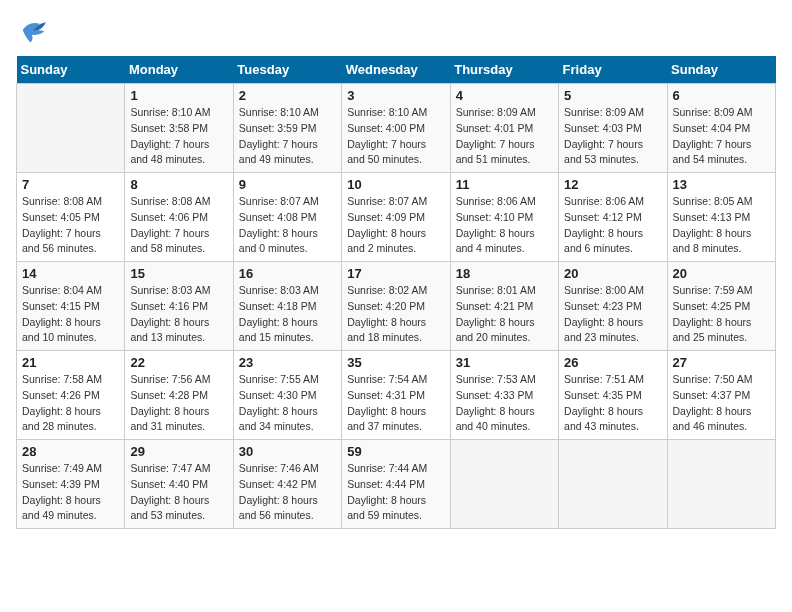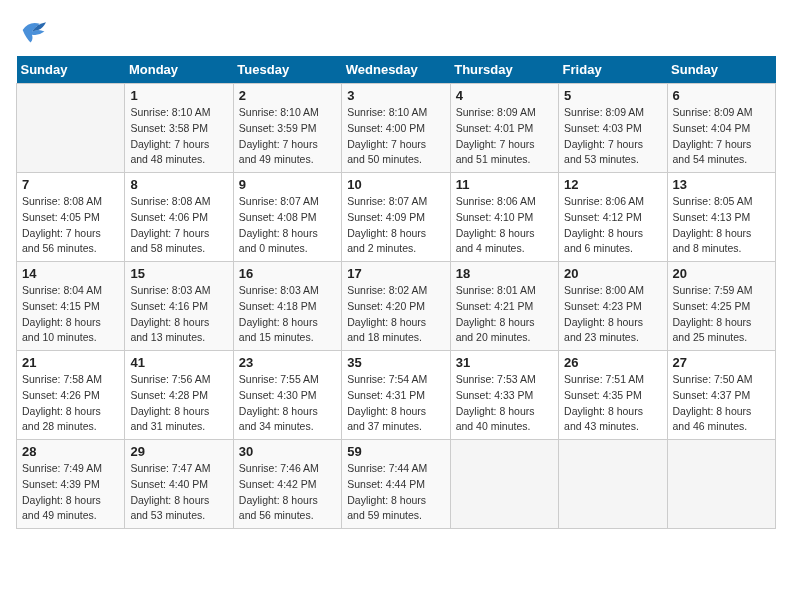--- a/index.html
+++ b/index.html
@@ -196,21 +196,21 @@
           <div class="day-num">20</div>
           <div class="day-detail">Sunrise: 7:59 AM<br>Sunset: 4:25 PM<br>Daylight: 8 hours and 25 minutes.</div>
         </td>
       </tr>
       <tr>
         <td>
           <div class="day-num">21</div>
           <div class="day-detail">Sunrise: 7:58 AM<br>Sunset: 4:26 PM<br>Daylight: 8 hours and 28 minutes.</div>
         </td>
         <td>
-          <div class="day-num">41</div>
+          <div class="day-num">22</div>
           <div class="day-detail">Sunrise: 7:56 AM<br>Sunset: 4:28 PM<br>Daylight: 8 hours and 31 minutes.</div>
         </td>
         <td>
           <div class="day-num">23</div>
           <div class="day-detail">Sunrise: 7:55 AM<br>Sunset: 4:30 PM<br>Daylight: 8 hours and 34 minutes.</div>
         </td>
         <td>
           <div class="day-num">35</div>
           <div class="day-detail">Sunrise: 7:54 AM<br>Sunset: 4:31 PM<br>Daylight: 8 hours and 37 minutes.</div>
         </td>

